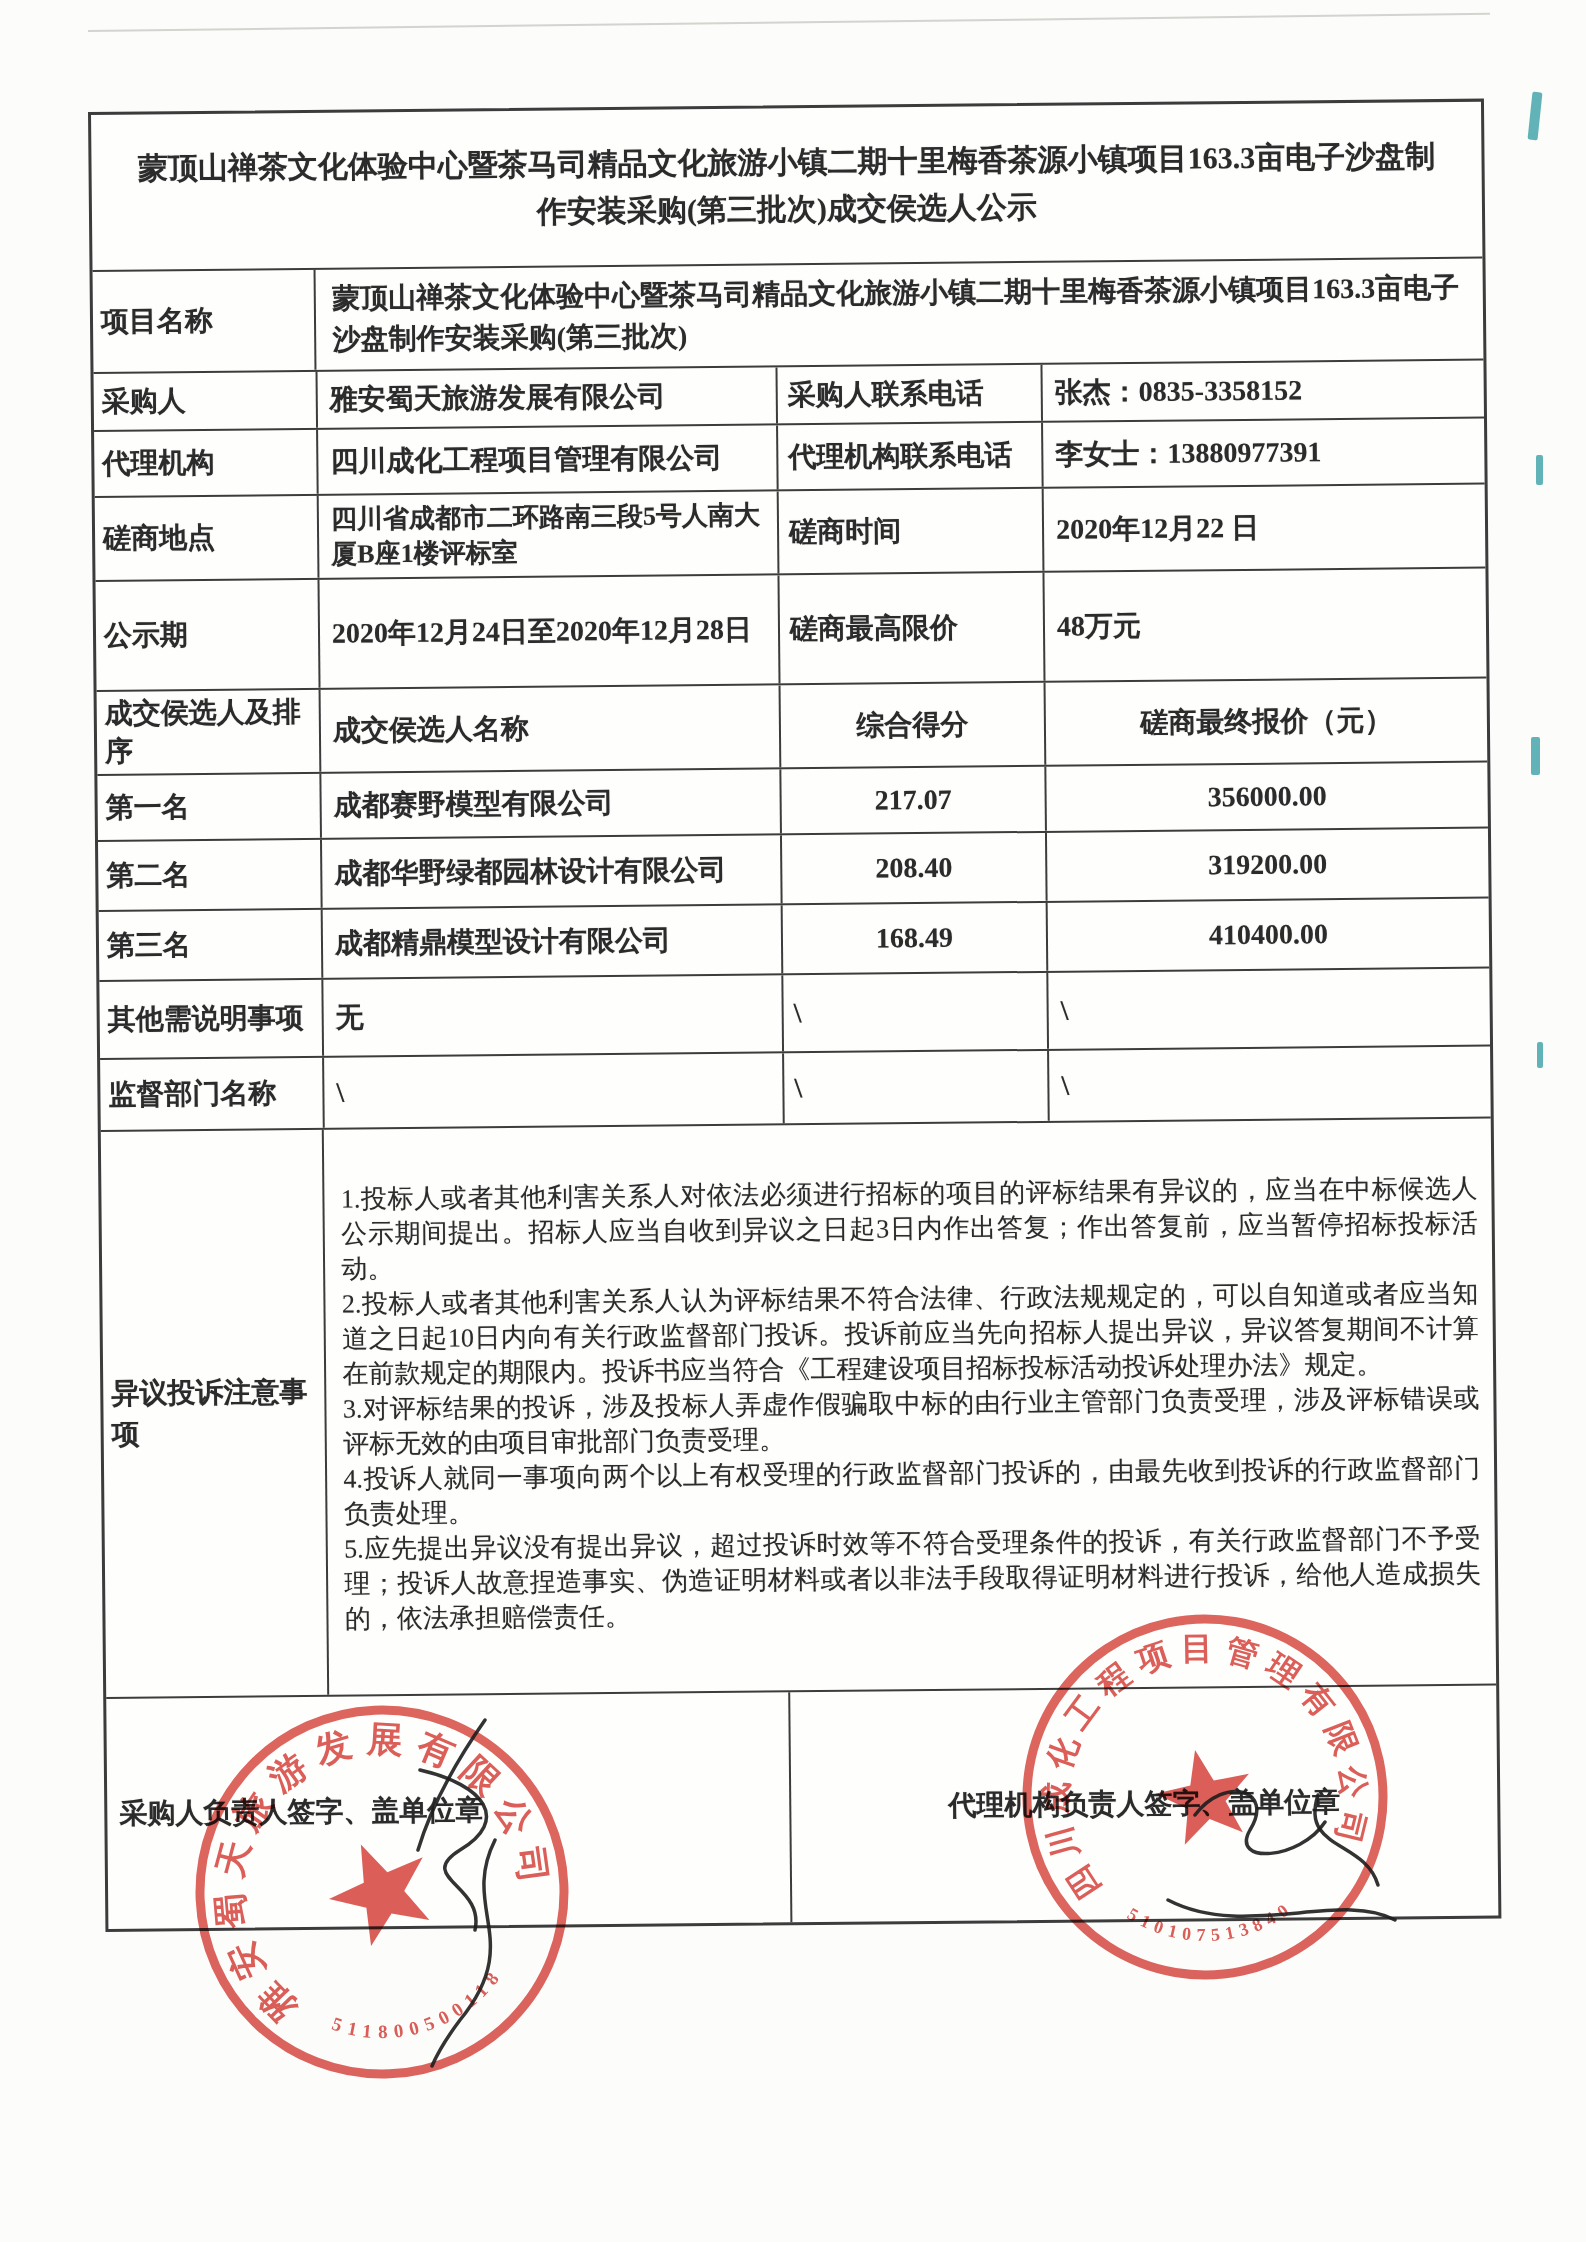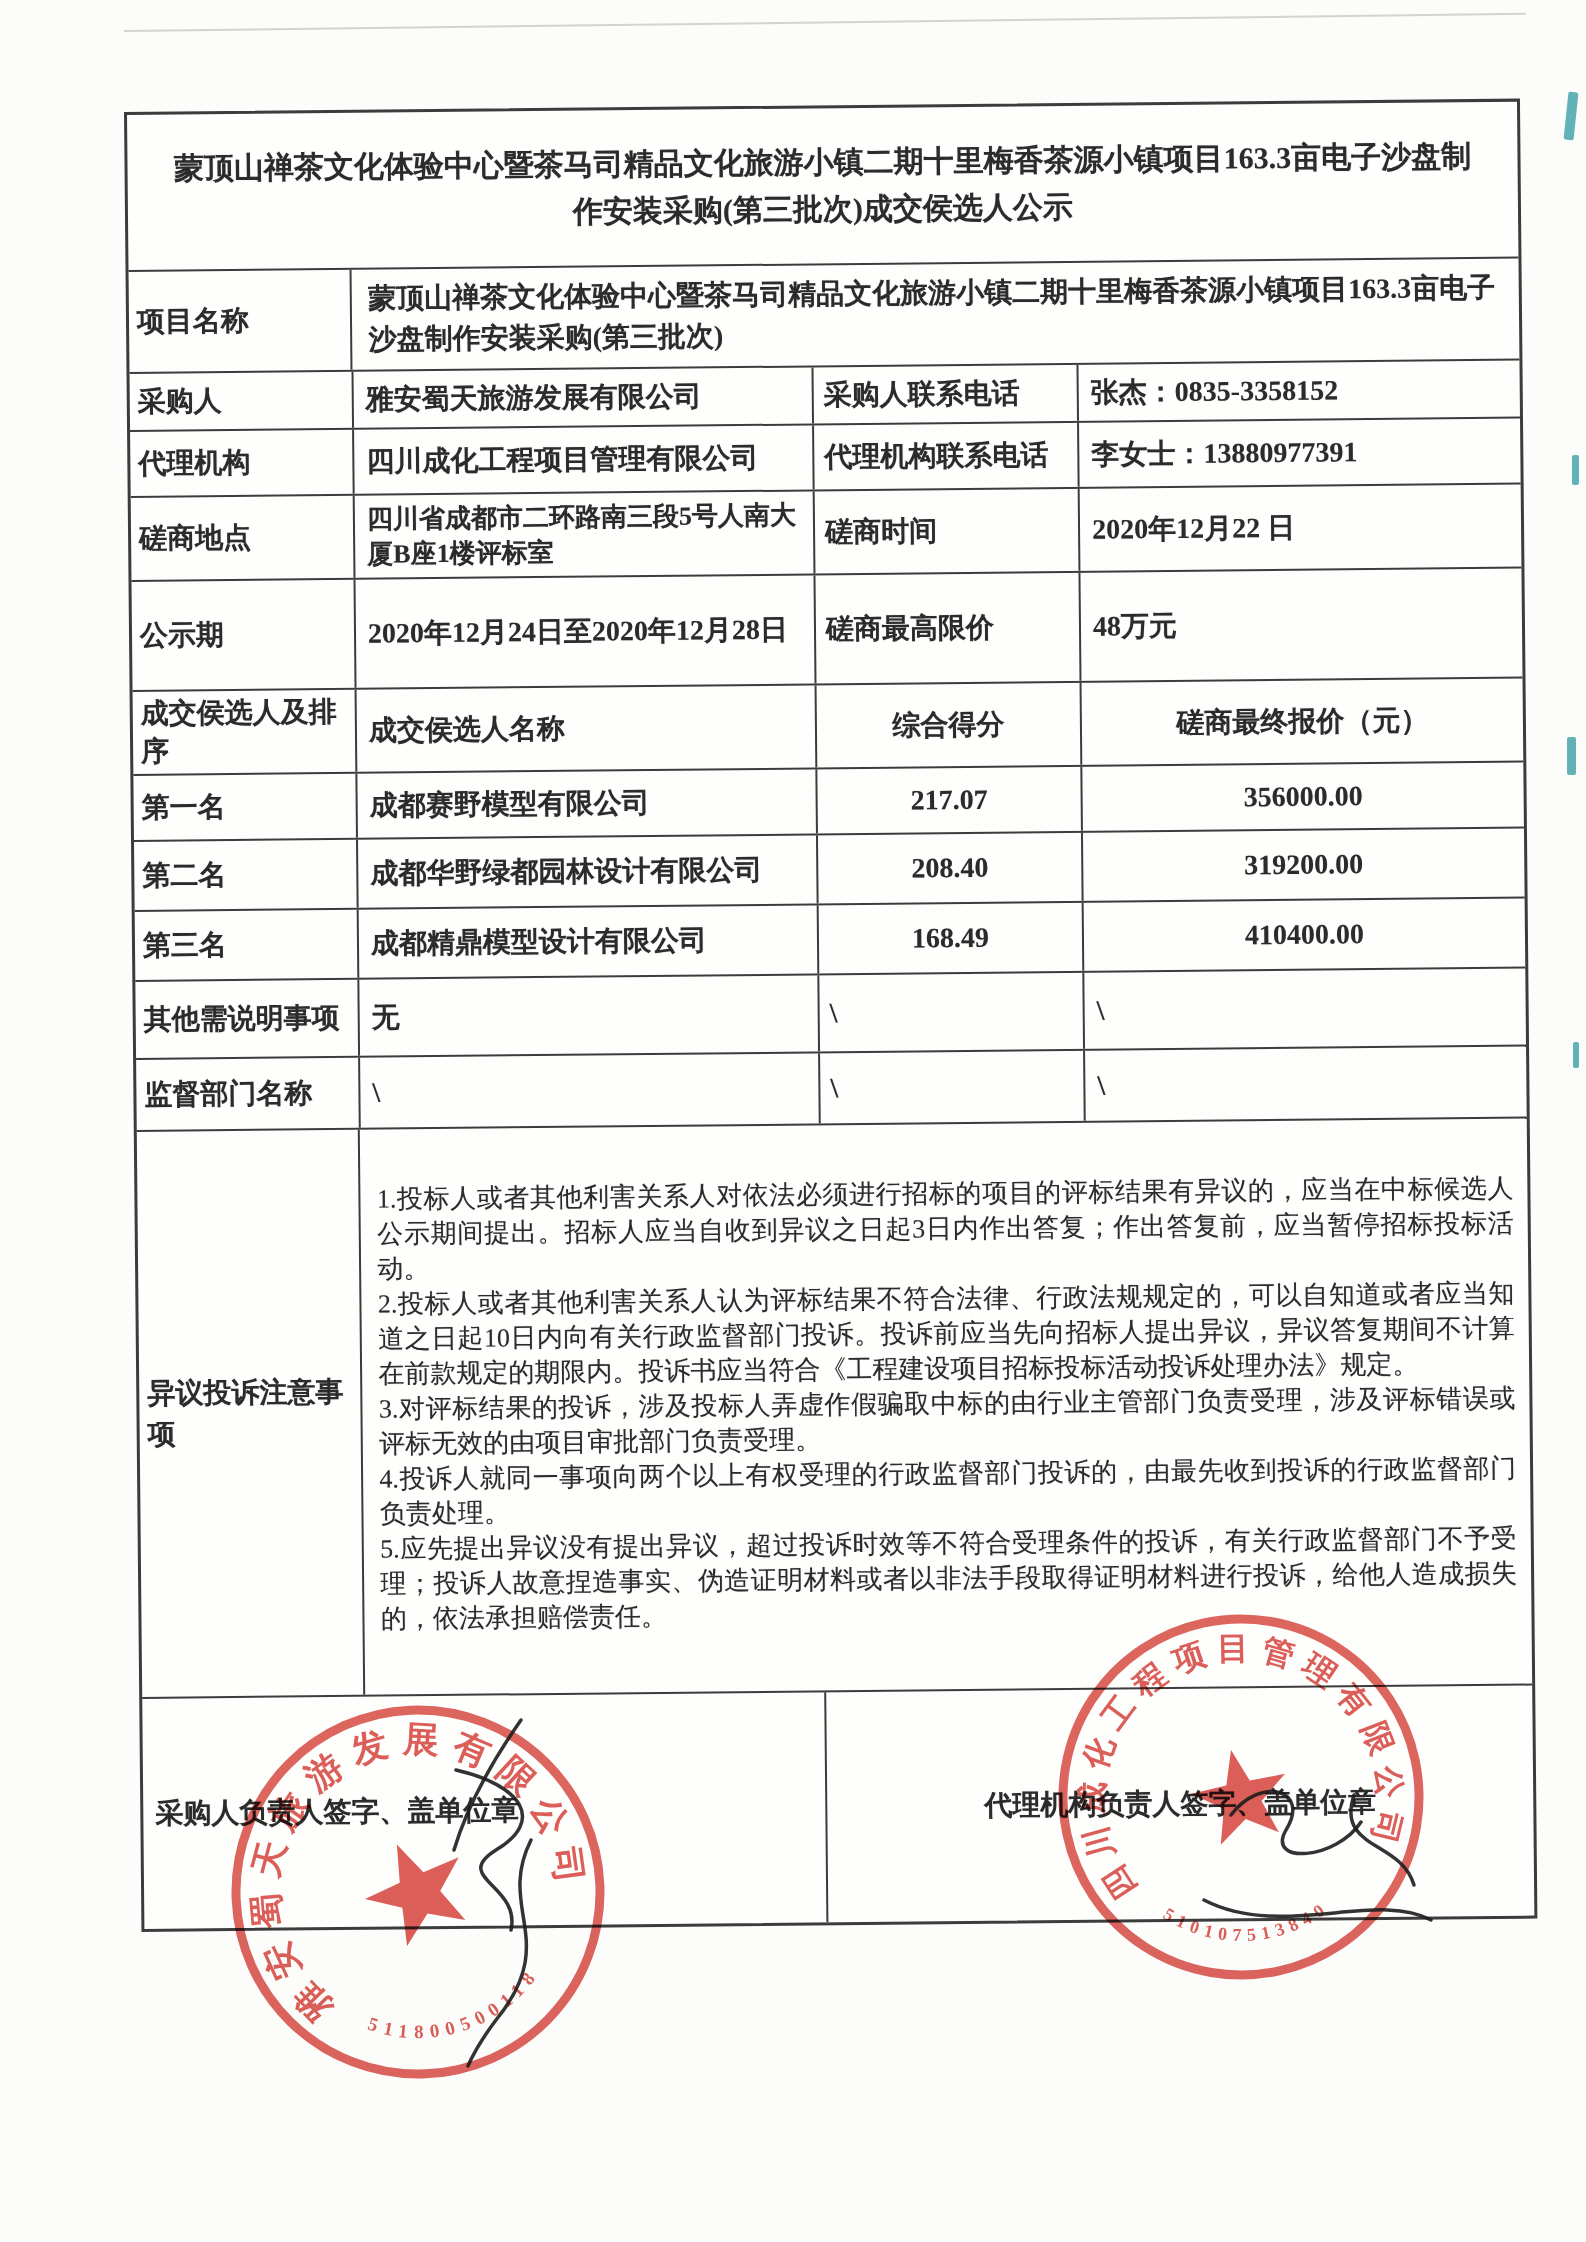--- a/index.html
+++ b/index.html
@@ -2,21 +2,21 @@
 <html><head>
 <meta charset="utf-8">
 <style>
   html,body{margin:0;padding:0;}
   body{
     width:1586px;height:2242px;position:relative;overflow:hidden;
     background:#fcfcfa;
     font-family:"Liberation Serif","DejaVu Serif",serif;
     color:#2b2b2b;
   }
-  .page{position:absolute;inset:0;margin-left:36px;}
+  .page{position:absolute;inset:0;}
   
   .top-line{position:absolute;left:88px;top:30px;width:1402px;height:2px;background:#c8c8c4;transform:rotate(-0.7deg);transform-origin:0 0;opacity:.8;}
   
   .artifact{position:absolute;background:#2f9ba2;opacity:.75;border-radius:2px;}
   .a1{left:1530px;top:92px;width:10px;height:48px;transform:rotate(6deg);}
   .a2{left:1536px;top:455px;width:7px;height:30px;}
   .a3{left:1531px;top:737px;width:9px;height:38px;}
   .a4{left:1537px;top:1042px;width:6px;height:26px;}
 
   

